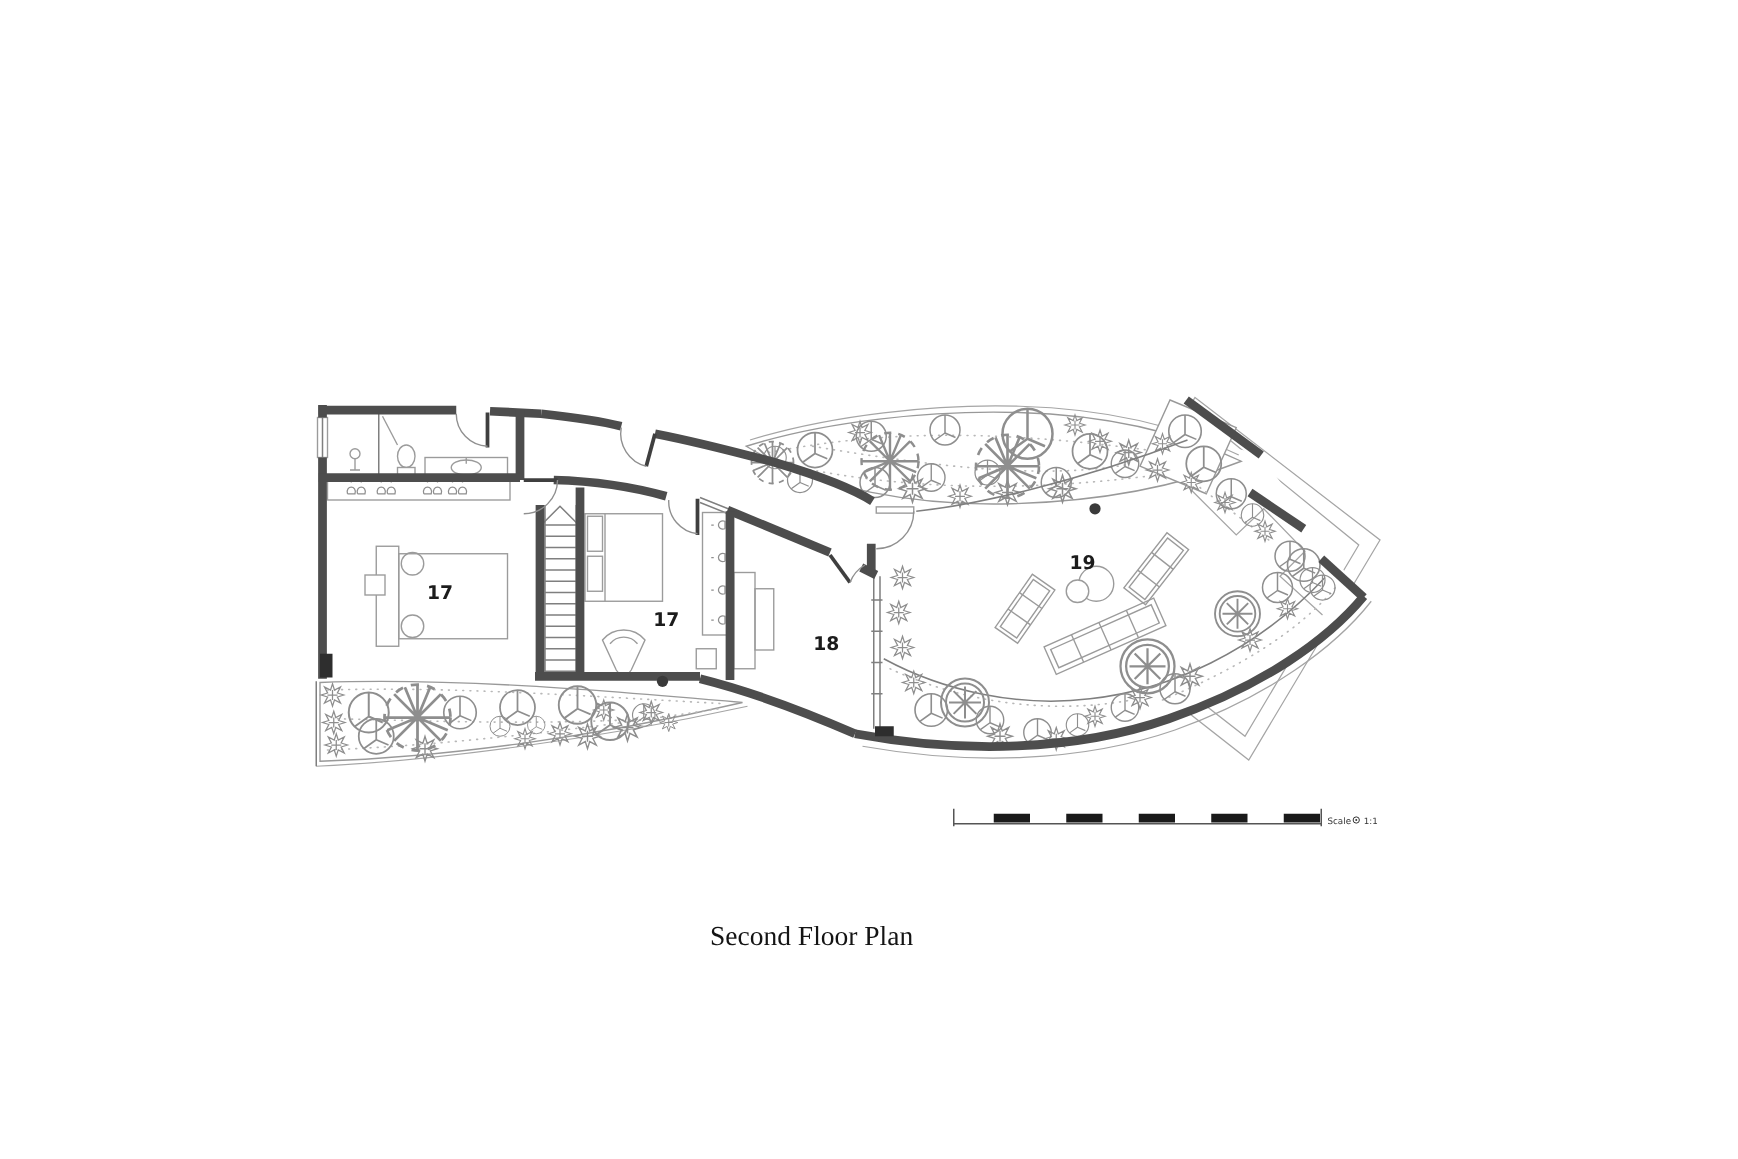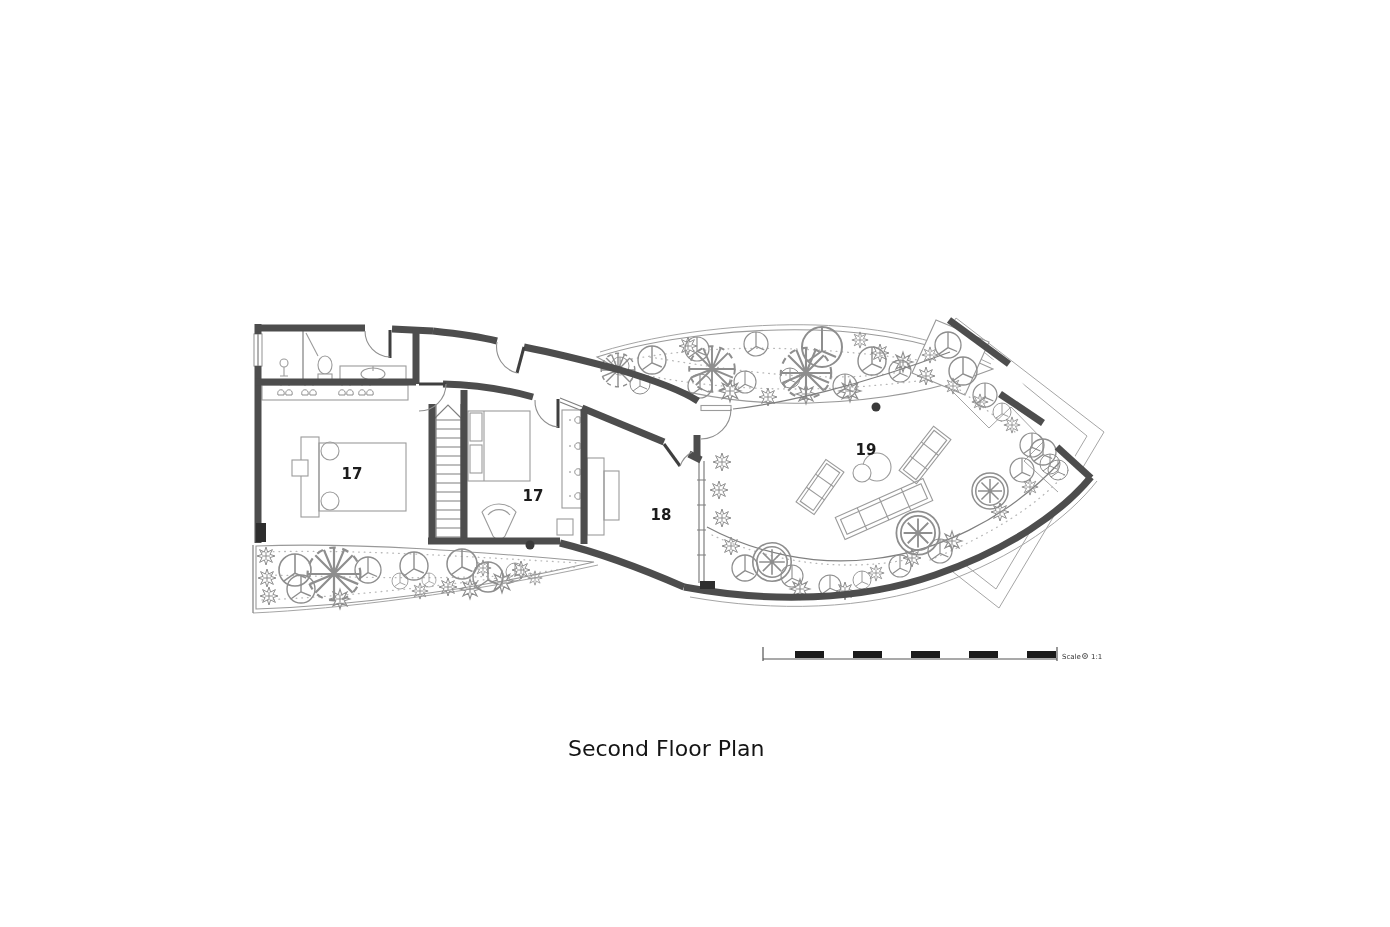--- a/index.html
+++ b/index.html
@@ -14,21 +14,21 @@
   .tll{stroke:#a5a5a5;stroke-width:1;fill:none;}
   .lens{fill:#ffffff;stroke:#999999;stroke-width:1.1;}
   .whitefill{fill:#ffffff;stroke:none;}
   .fur{stroke:#9b9b9b;stroke-width:1.1;fill:#ffffff;}
   .furn{stroke:#9b9b9b;stroke-width:1.1;fill:none;}
   .stip{stroke:#b8b8b8;stroke-width:1.3;fill:none;stroke-dasharray:.7 5;stroke-linecap:round;}
   .mark{fill:#2e2e2e;stroke:none;}
   .dot{fill:#3a3a3a;stroke:none;}
   .lbl{font-family:"DejaVu Sans",sans-serif;font-size:15px;font-weight:bold;fill:#1c1c1c;text-anchor:middle;}
   .sctext{font-family:"DejaVu Sans",sans-serif;font-size:7px;fill:#333333;}
-  #plan-title{position:absolute;left:568px;top:736px;font-size:22px;color:#141414;}
+  #plan-title{position:absolute;left:568px;top:736px;font-size:22px;color:#141414;font-family:Liberation Serif, serif;}
   #legend{position:absolute;left:992px;top:698px;font-size:11px;color:#111111;line-height:14px;white-space:pre;}
 </style>
 </head>
 <body>
 
 <div id="canvas">
 <svg width="1390" height="927" viewBox="0 0 1390 927">
   <defs>
     <g id="tr" stroke="#8e8e8e" fill="none" stroke-width="1">
       <circle cx="0" cy="0" r="10"></circle>

